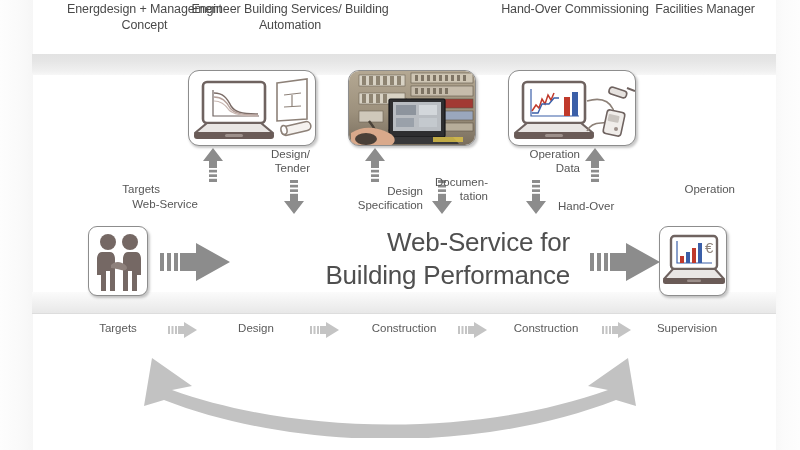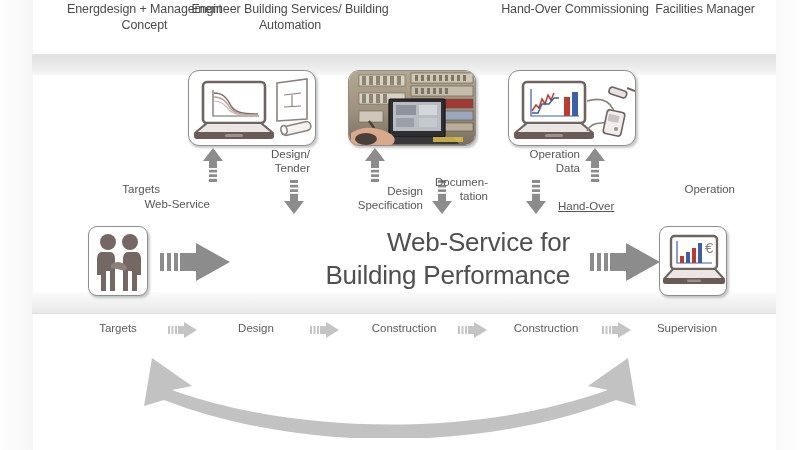--- a/index.html
+++ b/index.html
@@ -92,21 +92,21 @@
 
   
   .lbl {
     position: absolute;
     font-size: 11.5px;
     line-height: 13.5px;
     color: #565656;
     white-space: pre-line;
   }
   .lbl.c { text-align: right; }
-  .lbl.r { text-align: right; }
+  .lbl.r { text-align: center; }
 
   
   .varrow { position: absolute; }
 
   
   .main-title {
     position: absolute;
     left: 250px;
     top: 226px;
     width: 320px;
@@ -347,21 +347,21 @@
   <div class="varrow" style="left:525px; top:180px;">
     <svg width="22" height="34" viewBox="0 0 22 34">
       <path d="M11,34 L21,21 L15,21 L15,0 L7,0 L7,21 L1,21 Z" fill="#8c8c8c"></path>
       <g fill="#ffffff">
           <rect x="7" y="3" width="8" height="1.8"></rect>
           <rect x="7" y="7.5" width="8" height="1.8"></rect>
           <rect x="7" y="12" width="8" height="1.8"></rect>
         </g>
     </svg>
   </div>
-  <div class="lbl" style="left:558px; top:200px; width:90px;text-decoration:underline;">Hand-Over</div>
+  <div class="lbl" style="left:558px; top:200px; width:90px;">Hand-Over</div>
 
   <div class="lbl c" style="left:80px; top:183px; width:80px;">Targets</div>
   <div class="lbl c" style="left:655px; top:183px; width:80px;">Operation</div>
 
   <div class="tile" style="left:88px; top:226px; width:60px; height:70px; border-radius:9px;">
     <svg width="60" height="70" viewBox="0 0 60 70">
       <circle cx="19" cy="15" r="8" fill="#756864"></circle>
       <circle cx="41" cy="15" r="8" fill="#756864"></circle>
       <path d="M13,25 C10,25 8,28 8,32 L8,48 L12,48 L12,64 L17,64 L17,44 L21,44 L21,64 L26,64 L26,32 C26,28 24,25 21,25 Z" fill="#756864"></path>
       <path d="M39,25 C36,25 34,28 34,32 L34,64 L39,64 L39,44 L43,44 L43,64 L48,64 L48,48 L52,48 L52,32 C52,28 50,25 47,25 Z" fill="#756864"></path>

